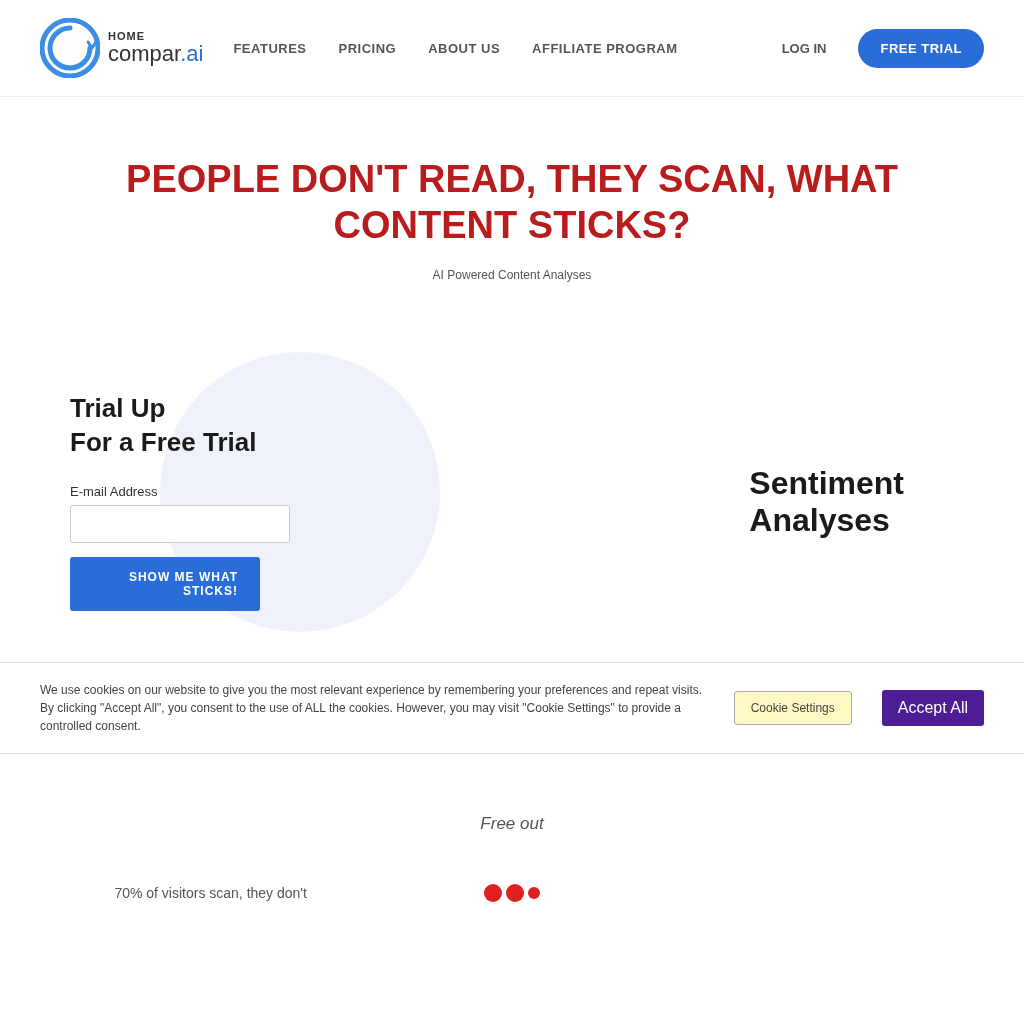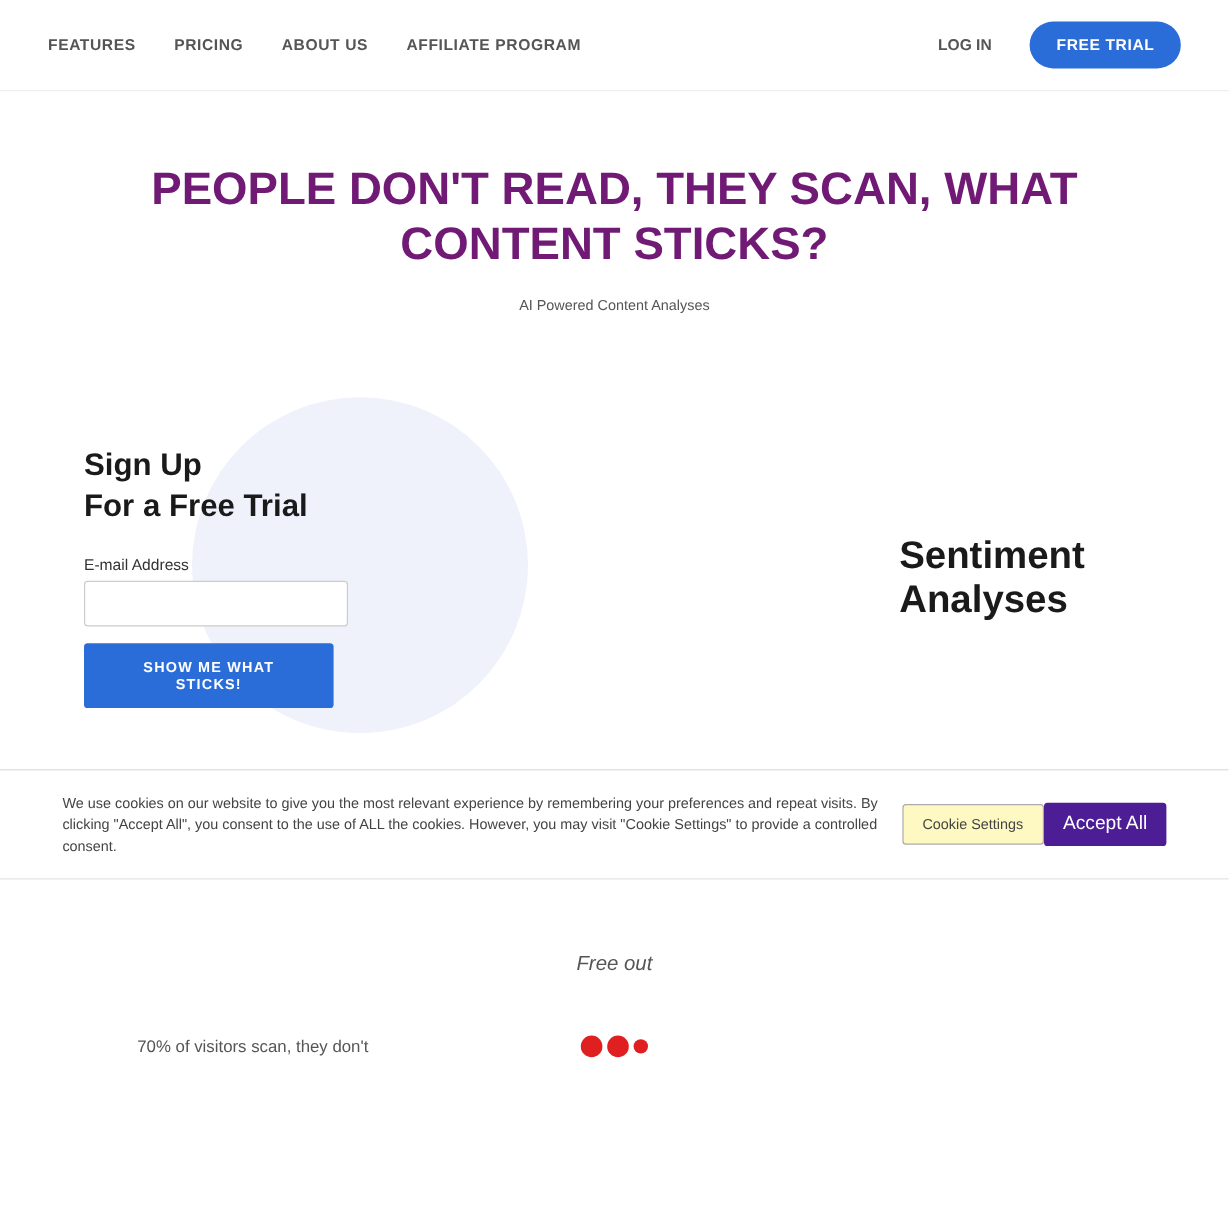--- a/index.html
+++ b/index.html
@@ -80,21 +80,21 @@
 
     
     .hero {
       text-align: center;
       padding: 60px 40px 20px;
     }
     .hero-title {
       font-size: 38px;
       font-weight: 900;
       text-transform: uppercase;
-      color: #701a75;
+      color: #b91c1c;
       max-width: 900px;
       margin: 0 auto 20px;
       line-height: 1.2;
     }
     .hero-subtitle {
       font-size: 12px;
       color: #555;
       margin-bottom: 40px;
     }
 
@@ -148,40 +148,42 @@
       background: #2a6dd9;
       color: #fff;
       border: none;
       padding: 13px 22px;
       font-size: 12px;
       font-weight: 700;
       letter-spacing: 1px;
       text-transform: uppercase;
       cursor: pointer;
       border-radius: 3px;
-      width: 208px;
+      width: 190px;
+      text-align: right;
     }
     .sentiment-label {
       position: absolute;
       right: 60px;
       top: 50%;
       transform: translateY(-50%);
       font-size: 32px;
       font-weight: 700;
       color: #1a1a1a;
     }
 
     
     .cookie-banner {
       background: #fff;
       border-top: 1px solid #ddd;
       border-bottom: 1px solid #ddd;
-      padding: 18px 52px;
-      display: flex;
-      align-items: center;
+      padding: 18px 40px;
+      display: flex;
+      align-items: center;
+      gap: 30px;
     }
     .cookie-text {
       font-size: 12px;
       color: #444;
       flex: 1;
       line-height: 1.5;
     }
     .btn-cookie-settings {
       background: #fef9c3;
       border: 1px solid #aaa;
@@ -266,20 +268,32 @@
       height: 12px;
       background: #e02020;
       border-radius: 50%;
       display: inline-block;
     }
   </style>
 </head>
 <body>
 
 <nav>
+  <div class="logo-wrap">
+
+    <svg class="logo-icon" viewBox="0 0 60 60" xmlns="http://www.w3.org/2000/svg">
+      <circle cx="30" cy="30" r="28" fill="none" stroke="#3a8ee6" stroke-width="5"></circle>
+      <path d="M30 10 A20 20 0 1 0 50 30" fill="none" stroke="#3a8ee6" stroke-width="5" stroke-linecap="round"></path>
+      <path d="M48 24 L52 30 L56 24" fill="none" stroke="#3a8ee6" stroke-width="3" stroke-linecap="round" stroke-linejoin="round"></path>
+    </svg>
+    <div class="logo-text-wrap">
+      <span class="logo-home">HOME</span>
+      <span class="logo-brand">compar<span>.ai</span></span>
+    </div>
+  </div>
 
   <div class="nav-links">
     <a class="nav-link">FEATURES</a>
     <a class="nav-link">PRICING</a>
     <a class="nav-link">ABOUT US</a>
     <a class="nav-link">AFFILIATE PROGRAM</a>
   </div>
 
   <span class="nav-login">LOG IN</span>
   <button class="btn-free-trial">FREE TRIAL</button>
@@ -287,21 +301,21 @@
 
 <section class="hero">
   <h1 class="hero-title">PEOPLE DON'T READ, THEY SCAN, WHAT CONTENT STICKS?</h1>
   <p class="hero-subtitle">AI Powered Content Analyses</p>
 </section>
 
 <section class="signup-section">
   <div class="circle-bg"></div>
   <div class="signup-form">
     <h2>
-      <span>Sign Up</span><br>
+      <span>Trial Up</span><br>
       <span>For a Free Trial</span>
     </h2>
     <label class="form-label">E-mail Address</label>
     <input class="form-input" type="email" placeholder="" style="">
     <button class="btn-submit">SHOW ME WHAT STICKS!</button>
   </div>
   <div style="position:absolute; right:60px; top:50%; transform:translateY(-50%); z-index:1;">
     <span class="sentiment-label">Sentiment Analyses</span>
   </div>
 </section>

